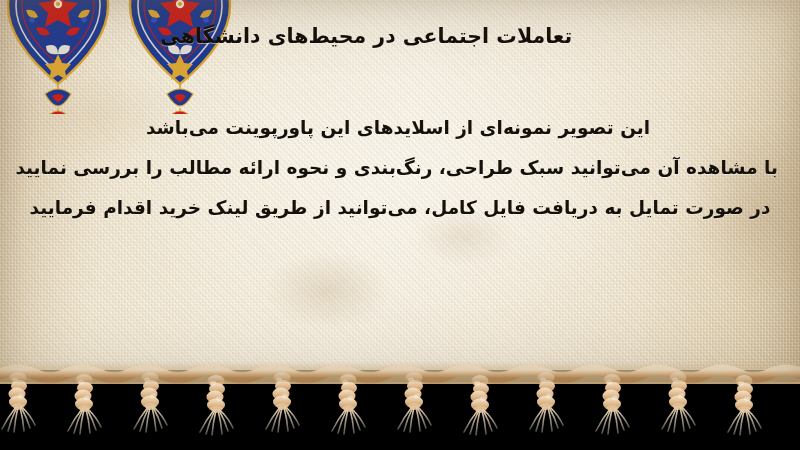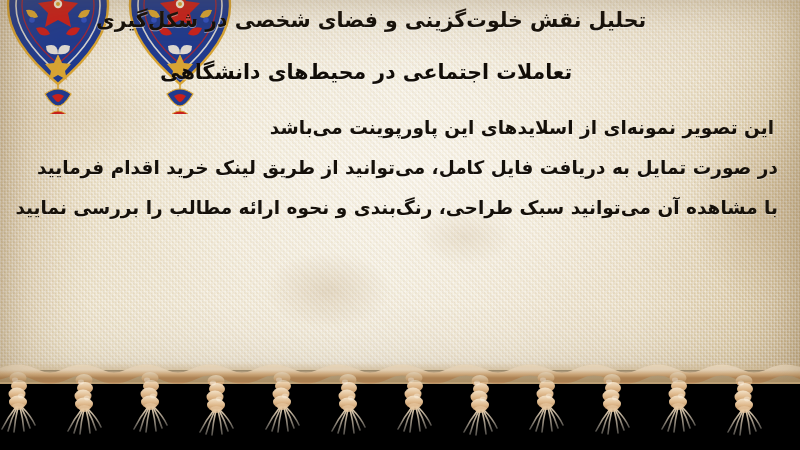--- a/index.html
+++ b/index.html
@@ -73,21 +73,21 @@
     line-height:36px;
     letter-spacing:0px;
     text-shadow:0 1px 0 rgba(255,255,255,.45);
     white-space:nowrap;
   }
   #title-line-1{padding-right:60px;}
   #title-line-2{padding-right:70px;margin-top:16px;}
 
   .body-block{
     position:absolute;right:22px;top:108px;width:756px;
-    direction:rtl;
+    text-align:center;direction:rtl;
   }
   .body-line{
     color:#15100a;
     font-size:18.5px;
     font-weight:bold;
     line-height:40px;
     text-shadow:0 1px 0 rgba(255,255,255,.40);
     white-space:nowrap;
   }
   #body-line-1{padding-right:4px;}
@@ -177,28 +177,27 @@
       <path d="M-6 6 q6 -4 12 0 q-4 6 -6 6 q-2 0 -6 -6 Z" fill="#c8201c"></path>
       <path d="M0 18 L0 22" stroke="#d9a534" stroke-width="1.2"></path>
       <path d="M-8 24 q8 -6 16 0 q-5 8 -8 8 q-3 0 -8 -8 Z" fill="#c8201c" stroke="#d9a534" stroke-width=".9"></path>
       <path d="M-3 26 q3 -2 6 0 q-2 3 -3 3 q-1 0 -3 -3 Z" fill="#2f4fc0"></path>
       <path d="M0 33 L0 36" stroke="#c8201c" stroke-width="1.2"></path>
       <path d="M0 36 l3 4 -3 4 -3 -4 Z" fill="#c8201c"></path>
     </g>
   </svg>
 
   <div class="title-block">
-    <div class="title-line" id="title-line-1">تحلیل نقش خلوت‌گزینی و فضای شخصی در شکل‌گیری</div>
     <div class="title-line" id="title-line-2">تعاملات اجتماعی در محیط‌های دانشگاهی</div>
   </div>
 
   <div class="body-block">
     <div class="body-line" id="body-line-1">این تصویر نمونه‌ای از اسلایدهای این پاورپوینت می‌باشد</div>
+    <div class="body-line" id="body-line-2">با مشاهده آن می‌توانید سبک طراحی، رنگ‌بندی و نحوه ارائه مطالب را بررسی نمایید</div>
     <div class="body-line" id="body-line-3">در صورت تمایل به دریافت فایل کامل، می‌توانید از طریق لینک خرید اقدام فرمایید</div>
-    <div class="body-line" id="body-line-2">با مشاهده آن می‌توانید سبک طراحی، رنگ‌بندی و نحوه ارائه مطالب را بررسی نمایید</div>
   </div>
 
   <div class="black-band"></div>
   <div class="carpet-edge"></div>
 
   <svg class="fringe-layer" width="800" height="98" viewBox="0 0 800 98">
     <defs>
       <linearGradient id="cord" x1="0" y1="0" x2="0" y2="1">
         <stop offset="0" stop-color="#f3e2c8"></stop>
         <stop offset=".5" stop-color="#dfb98c"></stop>

